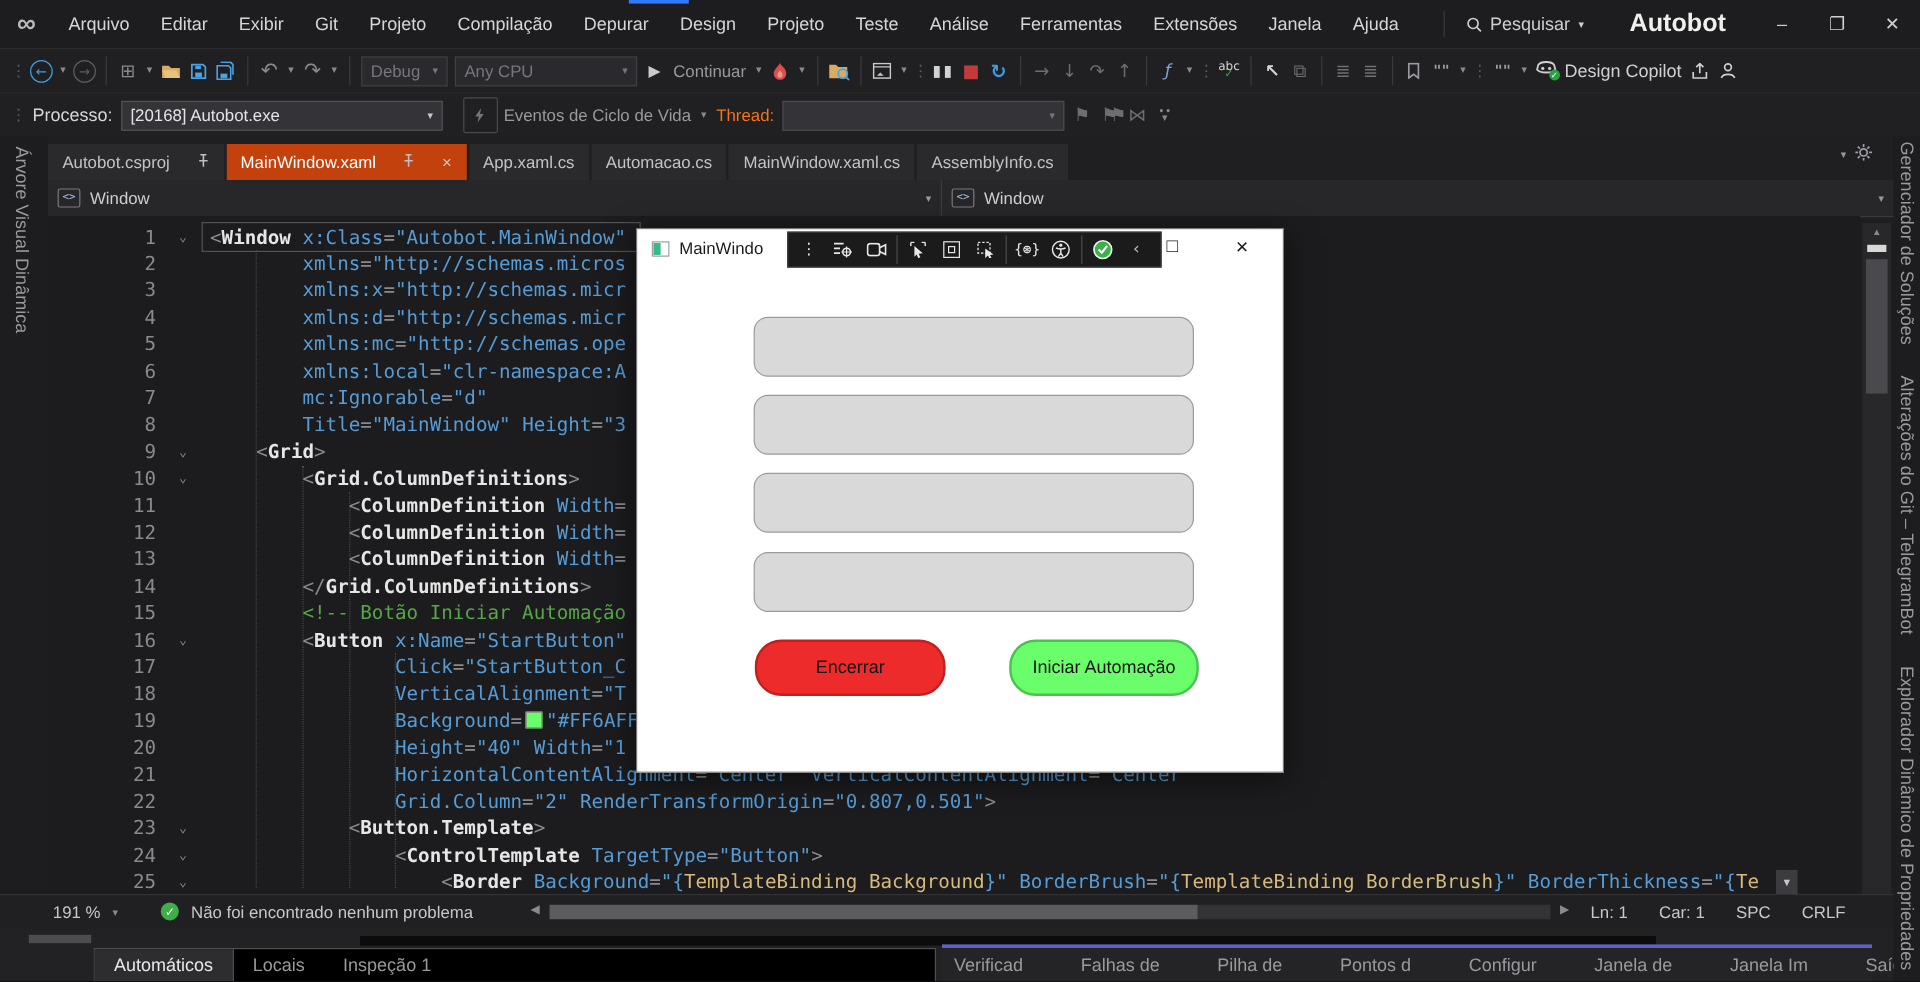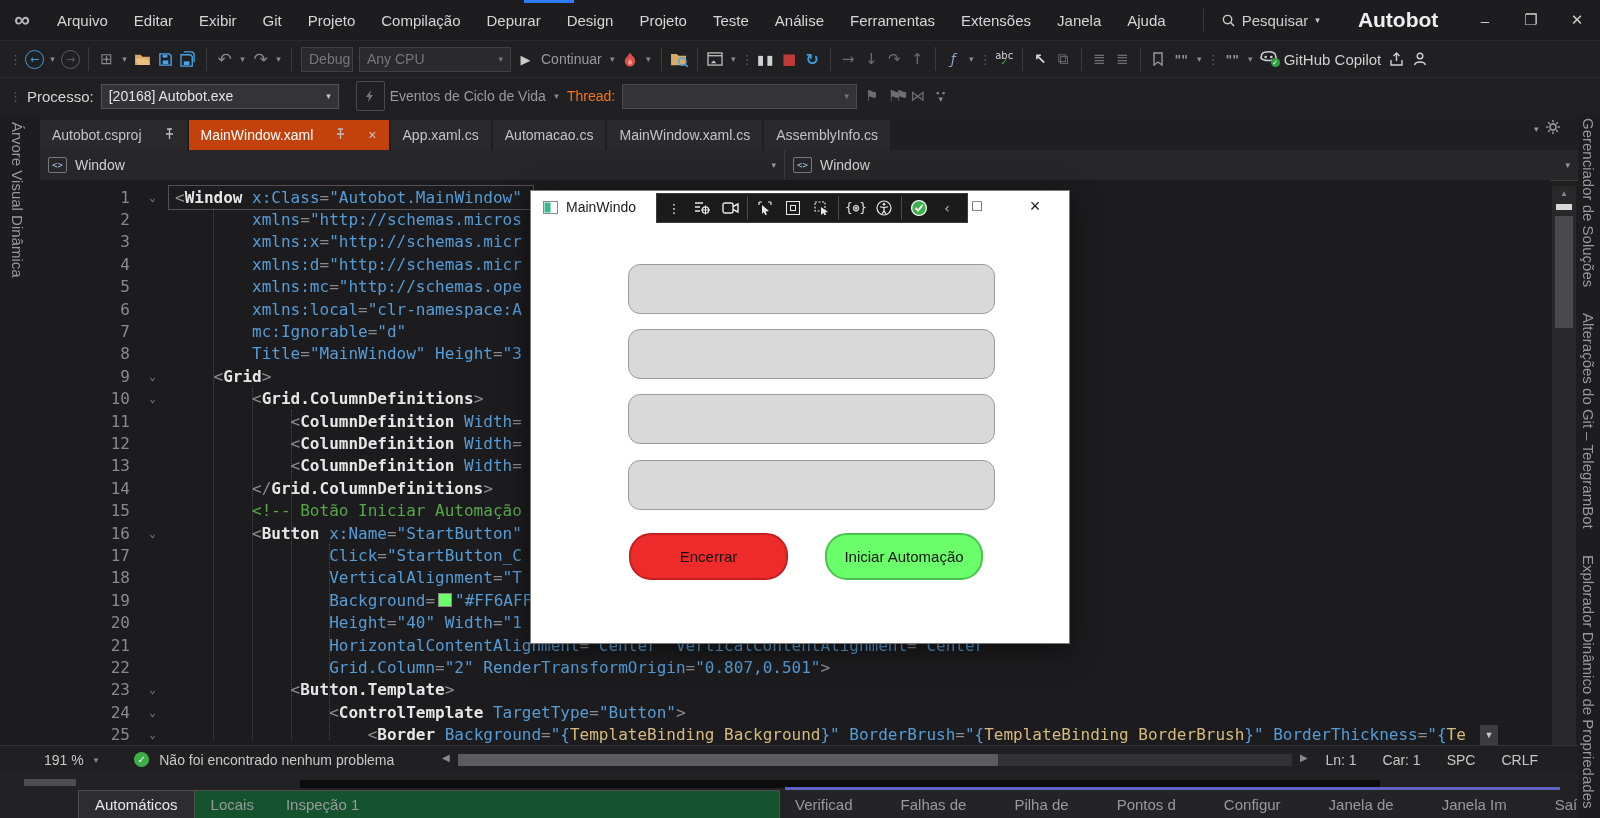--- a/index.html
+++ b/index.html
@@ -92,21 +92,21 @@
     display:flex;align-items:center;justify-content:center;margin-left:36px;}
   .hscroll{position:absolute;left:458px;top:8px;width:834px;height:12px;background:#333336;}
   .hscroll .thumb{width:540px;height:12px;background:#5c5c60;}
   .sb-right{position:absolute;right:40px;display:flex;gap:26px;color:#c8c8c8;}
   .sarr{position:absolute;top:6px;color:#8a8a8e;font-size:10px;}
   
   .bottom{position:absolute;left:0;top:772px;width:1578px;height:46px;background:#222225;overflow:hidden;}
   .bdark{position:absolute;left:300px;top:8px;width:1080px;height:8px;background:#0c0c0d;}
   .bgray{position:absolute;left:24px;top:7px;width:52px;height:7px;background:#4d4d50;}
   .watchpanel{position:absolute;left:78px;top:18px;width:700px;height:28px;border:1px solid #4e4e52;
-    border-bottom:none;display:flex;align-items:flex-start;background:#14532d;}
+    border-bottom:none;display:flex;align-items:flex-start;background:#000000;}
   .wtab{padding:5px 16px 0 16px;font-size:15px;color:#9a9a9e;}
   .wtab.active{background:#2d2d30;color:#e8e8e8;border-right:1px solid #4e4e52;height:28px;box-sizing:border-box;}
   .rightpanel{position:absolute;left:785px;top:15px;width:775px;height:31px;border-top:3px solid #5f61c3;
     background:#242427;display:flex;align-items:flex-start;}
   .rtab{padding:6px 10px 0 10px;font-size:15px;color:#9a9a9e;white-space:nowrap;}
   
   .appwin{position:absolute;left:530px;top:190px;width:538px;height:452px;background:#fff;
     border:1px solid #7a7a7a;box-shadow:0 6px 24px rgba(0,0,0,.55);z-index:50;}
   .appwin-title{position:relative;height:32px;display:flex;align-items:center;padding-left:12px;gap:8px;}
   .appwin-title .t{color:#1a1a1a;font-size:14px;}
@@ -116,21 +116,21 @@
     border:1px solid #3c3c3e;display:flex;align-items:center;padding:0 4px;box-sizing:border-box;gap:2px;}
   .apptoolbar .icon{color:#e8e8e8;min-width:24px;}
   .apptoolbar .separator{background:#4a4a4e;margin:0 2px;}
   .adorn{width:12px;height:12px;border:1.5px solid #e8e8e8;display:flex;align-items:center;justify-content:center;}
   .adorn i{width:4px;height:4px;border:1.2px solid #e8e8e8;display:block;}
   .tbox{position:absolute;left:97px;width:367px;height:50px;background:#d9d9d9;border:1.5px solid #9b9b9b;
     border-radius:12px;box-sizing:border-box;}
   .appbtn{position:absolute;top:342px;height:47px;border-radius:22px;display:flex;align-items:center;
     justify-content:center;font-size:15px;color:#111;box-sizing:border-box;}
   .btn-red{left:98px;width:159px;background:#ee2b2b;border:2px solid #c21f1f;}
-  .btn-green{left:294px;width:158px;background:#6aff6a;border:2px solid #49c24f;}
+  .btn-green{left:310px;width:158px;background:#6aff6a;border:2px solid #49c24f;}
 </style>
 </head>
 <body>
 
 <div class="screen">
 
   <div class="titlebar">
     <div class="vslogo">∞</div>
     <div class="menubar" id="menubar">
         <div class="menu-item">Arquivo</div>
@@ -203,21 +203,21 @@
       <div class="separator"></div>
       <span class="icon undo-icon">
         <span style="color:#8a8a8e;font-size:17px">↶</span>
       </span>
       <span class="icon dropdown-caret-icon">▾</span>
       <span class="icon redo-icon">
         <span style="color:#8a8a8e;font-size:17px">↷</span>
       </span>
       <span class="icon dropdown-caret-icon">▾</span>
       <div class="separator"></div>
-    <div class="combo" style="width:52px">
+    <div class="combo" style="width:72px">
         <span>Debug</span>
         <span class="cc">▾</span>
       </div>
     <div class="combo" style="width:152px">
         <span>Any CPU</span>
         <span class="cc">▾</span>
       </div>
     <span class="icon play-icon">
         <span style="color:#c9c9c9;font-size:13px">▶</span>
       </span>
@@ -308,39 +308,39 @@
         <span style="color:#9a9a9e;font-weight:bold;font-size:13px">""</span>
       </span>
       <span class="icon dropdown-caret-icon">▾</span>
     <span class="icon copilot-icon">
         <span style="position:relative"><svg width="19" height="14" viewBox="0 0 20 14">
             <path d="M3 4c2-3.5 12-3.5 14 0l1 4c-2.5 3.5-13.5 3.5-16 0z" fill="none" stroke="#cfcfd3" stroke-width="1.6"></path>
             <circle cx="7" cy="7" r="1.4" fill="#cfcfd3"></circle>
             <circle cx="13" cy="7" r="1.4" fill="#cfcfd3"></circle>
           </svg><span class="badge">✓</span></span>
       </span>
-    <span class="tlabel" style="color:#d0d0d0;font-size:15px">GitHub Copilot</span>
+    <span class="tlabel" style="color:#d0d0d0;font-size:15px">Design Copilot</span>
     <span class="icon share-icon">
         <svg width="15" height="14" viewBox="0 0 15 14">
           <path d="M2 8v5h11V8" fill="none" stroke="#cfcfd3" stroke-width="1.4"></path>
           <path d="M7.5 9V1M4.5 4l3-3 3 3" fill="none" stroke="#cfcfd3" stroke-width="1.4"></path>
         </svg>
       </span>
       <span class="icon person-icon">
         <svg width="14" height="14" viewBox="0 0 14 14">
           <circle cx="7" cy="4" r="2.8" fill="none" stroke="#cfcfd3" stroke-width="1.4"></circle>
           <path d="M1.5 13c1-4 10-4 11 0" fill="none" stroke="#cfcfd3" stroke-width="1.4"></path>
         </svg>
       </span>
   </div>
 
   <div class="debugbar">
     <span class="icon grip-icon">⋮</span>
     <span class="tlabel" style="color:#d6d6d6;font-size:15px">Processo:</span>
-    <div class="combo lit" style="width:238px">
+    <div class="combo lit" style="width:268px">
         <span>[20168] Autobot.exe</span>
         <span class="cc" style="color:#c8c8c8">▾</span>
       </div>
     <span class="icon boxed" style="margin-left:14px">
         <svg width="8" height="12" viewBox="0 0 8 12">
           <path d="M5 0L0 7h3l-1 5 5-7H4z" fill="#77777b"></path>
         </svg>
       </span>
     <span class="tlabel">Eventos de Ciclo de Vida</span>
     <span class="icon dropdown-caret-icon">▾</span>

